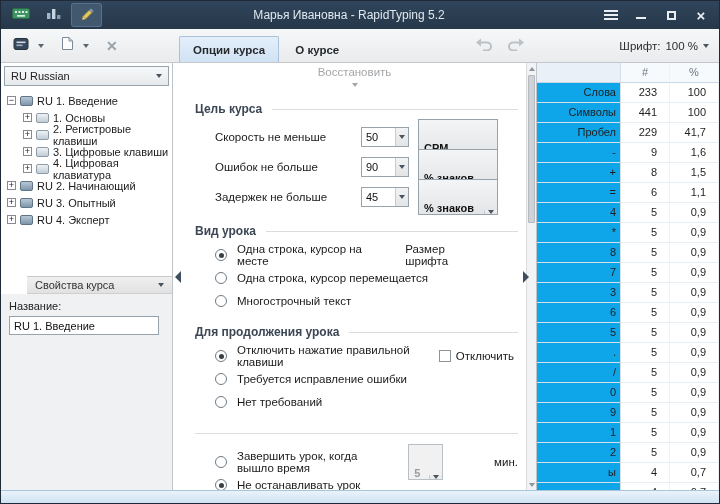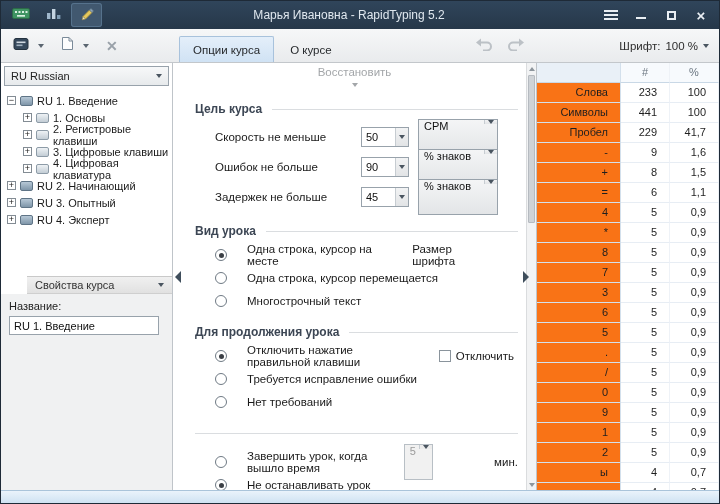--- a/index.html
+++ b/index.html
@@ -27,21 +27,21 @@
   .toolbar { flex:0 0 34px; display:flex; align-items:stretch;
     background:linear-gradient(#f6f7f8,#e9ebed); border-bottom:1px solid #c3c7cb; }
   .tbar-left { flex:0 0 172px; display:flex; align-items:center; gap:1px; padding-left:8px; }
   .icon-btn { height:24px; display:flex; align-items:center; justify-content:center; padding:0 4px; border-radius:2px; }
   .dd-btn { width:13px; height:24px; display:flex; align-items:center; justify-content:center; }
   .tri-down { width:0; height:0; border-left:3.5px solid transparent; border-right:3.5px solid transparent; border-top:4px solid #5a6570; }
   .gap8 { width:8px; }
   .del-x { font-size:14px; font-weight:bold; color:#99a1a9; line-height:14px; }
   .tabs { display:flex; align-items:flex-end; padding-left:6px; gap:2px; }
   .tab { height:26px; padding:0 13px; display:flex; align-items:center; font-size:11.5px; color:#26292c;
-    border:1px solid transparent; border-bottom:none; border-radius:2px 2px 0 0; }
+    border:1px solid transparent; border-bottom:none; border-radius:2px 2px 0 0;font-weight:bold; }
   .tab.active { background:linear-gradient(#e4effa,#d0e2f4); border-color:#a8c2dc; }
   .undoredo { margin-left:auto; display:flex; align-items:center; gap:10px; }
   .ur-btn { width:22px; height:22px; display:flex; align-items:center; justify-content:center; }
   .font-zoom { margin-left:92px; margin-right:10px; display:flex; align-items:center; gap:5px; font-size:11.5px; color:#2d2d2d; }
   .tri-sm { width:0; height:0; border-left:3.5px solid transparent; border-right:3.5px solid transparent; border-top:4px solid #4a5560; }
   
   .main { flex:1; min-height:0; display:flex; position:relative; }
   .collapse-left { position:absolute; left:174px; top:50%; margin-top:-6px; width:0; height:0;
     border-top:6px solid transparent; border-bottom:6px solid transparent; border-right:6px solid #3f4e5c; z-index:5; }
   .collapse-right { position:absolute; right:190px; top:50%; margin-top:-6px; width:0; height:0;
@@ -72,45 +72,45 @@
   .section-title-row { display:flex; align-items:center; gap:10px; margin-top:13px; height:18px; }
   .section-title { font-size:12px; font-weight:bold; color:#3c4654; white-space:nowrap; }
   .section-rule { flex:1; height:1px; background:#dadde0; }
   .goal-row { display:flex; align-items:center; margin:8px 0 0 20px; height:22px; }
   .goal-label { flex:0 0 146px; font-size:11.5px; color:#1a1a1a; }
   .spin-combo { width:48px; height:20px; border:1px solid #98a2ab; background:#fff; display:flex; align-items:stretch; font-size:11px; color:#111; }
   .spin-combo .val { flex:1; padding-left:4px; display:flex; align-items:center; }
   .arrow-zone { width:13px; display:flex; align-items:center; justify-content:center;
     border-left:1px solid #c6ccd1; background:linear-gradient(#f2f3f4,#e2e4e6); }
   .combo { width:80px; height:36px; margin-left:9px; border:1px solid #98a2ab;
-    background:linear-gradient(#f4f5f6,#e3e5e7); display:flex; align-items:flex-start; font-size:11px; color:#111; }
+    background:linear-gradient(#f4f5f6,#e3e5e7); display:flex; align-items:flex-end; font-size:11px; color:#111;font-weight:bold; }
   .combo .val { flex:1; padding-left:5px; display:flex; align-items:center; }
   .combo.small { width:44px; margin-left:8px; }
   .combo.disabled { background:#f1f1f1; color:#9b9b9b; border-color:#b8bfc5; }
   .combo.disabled .arrow-zone { background:#ececec; }
-  .radio-row { display:flex; align-items:center; gap:20px; margin:7px 0 0 20px; height:16px; font-size:11.5px; color:#1a1a1a; }
+  .radio-row { display:flex; align-items:center; gap:10px; margin:7px 0 0 20px; height:16px; font-size:11.5px; color:#1a1a1a; }
   .radio { width:12px; height:12px; flex:0 0 12px; border-radius:50%; border:1px solid #6f7a84; background:#fff; position:relative; }
   .radio.checked::after { content:""; position:absolute; top:2.5px; left:2.5px; right:2.5px; bottom:2.5px; border-radius:50%; background:#3a3f45; }
   .checkbox { width:12px; height:12px; flex:0 0 12px; border:1px solid #8a949c; background:#fff; }
   .side-label { margin-left:auto; margin-right:28px; }
   .cb-group { margin-left:auto; margin-right:4px; display:flex; align-items:center; gap:5px; }
   .unit-text { margin-left:8px;padding-left:33px; }
   .group-gap { margin-top:14px; }
   
   .vscroll { position:absolute; top:0; right:0; bottom:0; width:10px; background:#f2f3f4; border-left:1px solid #dadcde; }
   .vs-btn { height:11px; display:flex; align-items:center; justify-content:center; }
   .vs-btn.down { position:absolute; bottom:0; left:0; right:0; }
   .tri-up-xs { width:0; height:0; border-left:3px solid transparent; border-right:3px solid transparent; border-bottom:4px solid #8d959c; }
   .tri-down-xs { width:0; height:0; border-left:3px solid transparent; border-right:3px solid transparent; border-top:4px solid #8d959c; }
   .vs-thumb { position:absolute; top:12px; left:1px; right:1px; height:148px; background:#cfd3d7; border:1px solid #b5bac0; border-radius:1px; }
   
   .right-panel { flex:0 0 183px; background:#fff; border-left:1px solid #bfc4c9; overflow:hidden; }
   .stats-row { display:grid; grid-template-columns:84px 49px 49px; }
-  .c-label { background:#f97316; border-bottom:1px solid #d3e0ec; border-right:1px solid #d3e0ec;
-    text-align:right; padding-right:12px; font-size:11px; line-height:19px; height:20px; color:#1f1f1f; }
+  .c-label { background:#0ea5e9; border-bottom:1px solid #d3e0ec; border-right:1px solid #d3e0ec;
+    text-align:right; padding-right:4px; font-size:11px; line-height:19px; height:20px; color:#1f1f1f; }
   .c-num { background:#fff; border-bottom:1px solid #e7edf4; border-right:1px solid #eef2f7;
     text-align:right; padding-right:12px; font-size:11px; line-height:19px; height:20px; color:#1f1f1f; }
   .h-label { background:#e9f0f7; border-bottom:1px solid #c9d8e6; border-right:1px solid #d3e0ec; height:20px; }
   .h-num { background:#f7fafd; border-bottom:1px solid #c9d8e6; border-right:1px solid #eef2f7;
     text-align:center; font-size:11px; line-height:19px; height:20px; color:#6b7681; }
   
   .statusbar { flex:0 0 13px; background:linear-gradient(#eaf3fb,#cfe2f2); border-top:1px solid #aac4da; }
 </style>
 </head>
 <body>

